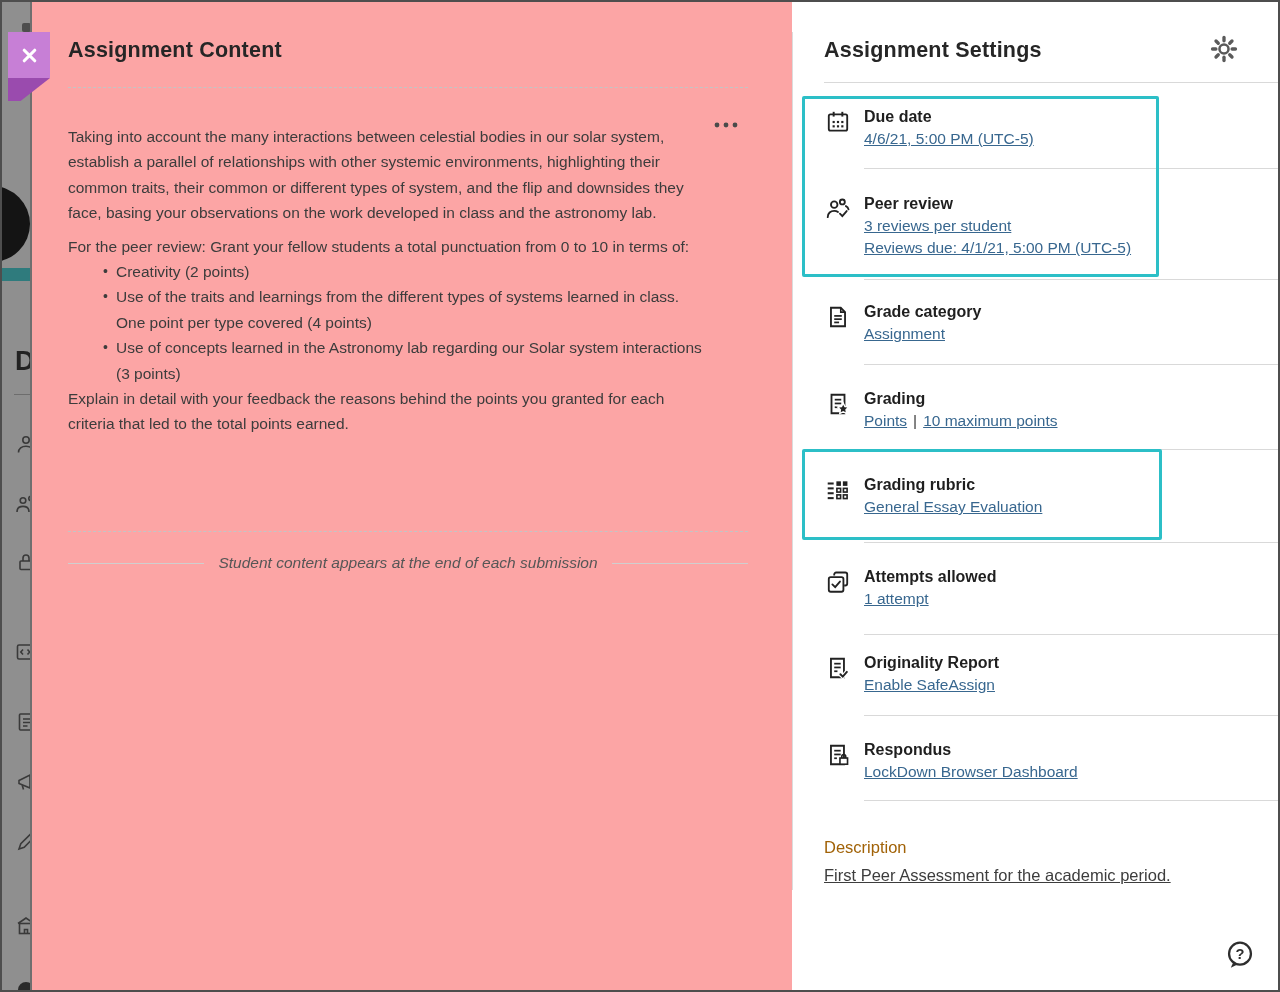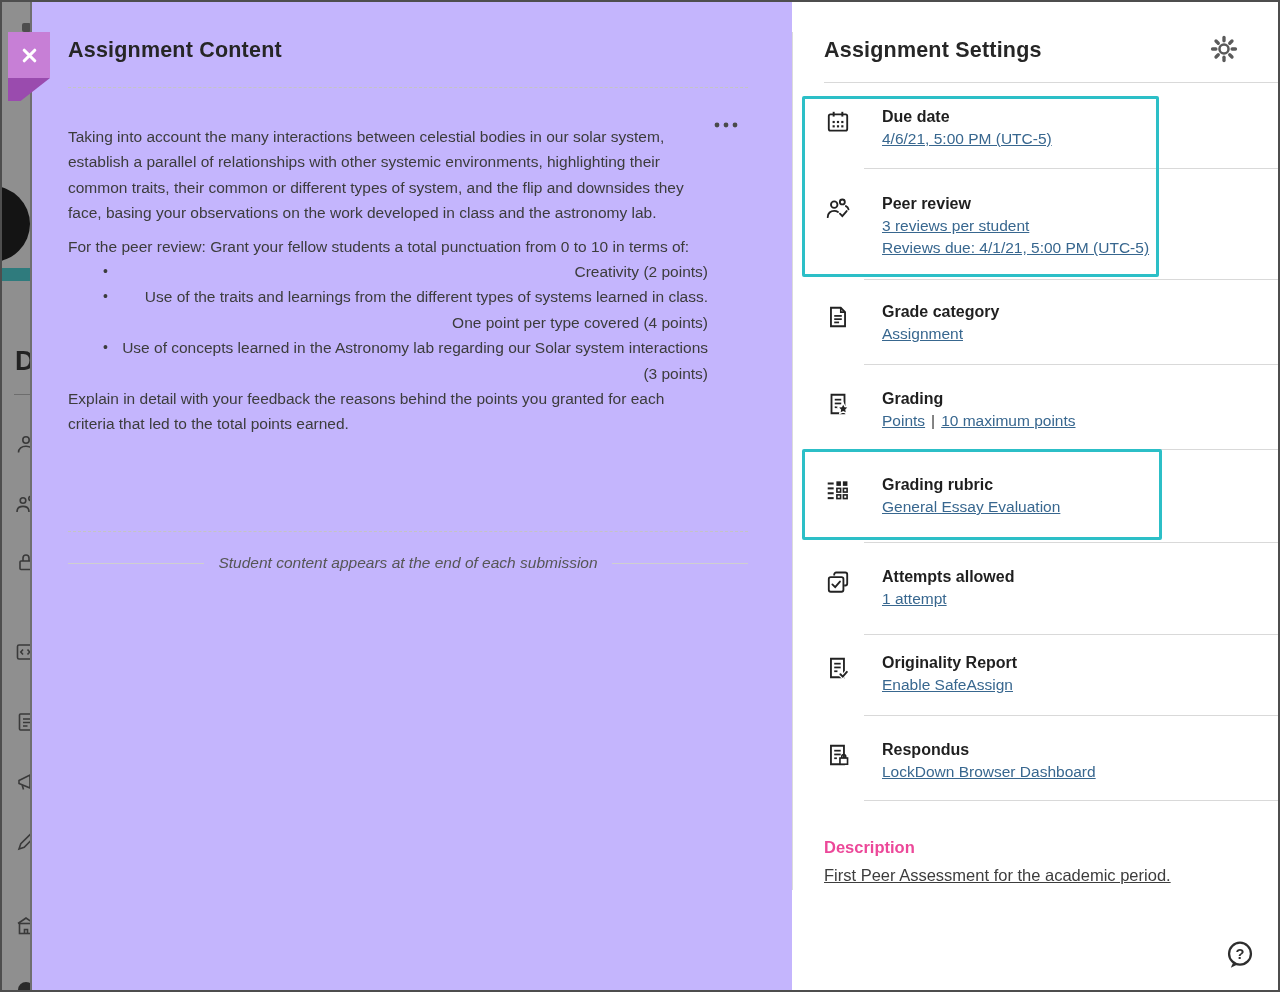--- a/index.html
+++ b/index.html
@@ -11,61 +11,61 @@
   .strip::after { content:""; position:absolute; right:0; top:0; width:2px; height:100%; background:#6f6f6f; }
   .strip .frag { position:absolute; left:20px; top:21px; width:9px; height:9px; background:#4d4d4d; border-radius:2px; }
   .strip .avatar { position:absolute; left:-48px; top:184px; width:76px; height:76px; border-radius:50%; background:#141414; }
   .strip .band { position:absolute; left:0; top:266px; width:100%; height:13px; background:#2f7b7d; }
   .strip .letter { position:absolute; left:13px; top:344px; font-size:27px; font-weight:700; color:#222; }
   .strip .rule { position:absolute; left:12px; top:392px; width:40px; height:1px; background:#6d6d6d; }
   .sic { position:absolute; left:12px; width:24px; height:24px; }
   .sic svg { width:24px; height:24px; }
 
   
-  .content-panel { position:absolute; left:30px; top:0; width:760px; height:100%; background:#c4b5fd; z-index:2; }
+  .content-panel { position:absolute; left:30px; top:0; width:760px; height:100%; background:#fca5a5; z-index:2; }
   .settings-panel { position:absolute; left:790px; top:0; width:532px; height:100%; background:#fff; z-index:2; }
   .vdivider { position:absolute; left:790px; top:30px; width:1px; height:858px; background:#dcdcdc; z-index:3; }
 
   
   .close-btn { position:absolute; left:6px; top:30px; width:42px; height:46px; background:#c77fd6; z-index:10;
                display:flex; align-items:center; justify-content:center; cursor:pointer; border:none; }
   .close-fold { position:absolute; left:6px; top:76px; width:42px; height:23px; background:#9a4bae;
                 clip-path:polygon(0 0,100% 0,30% 100%,0 100%); z-index:9; }
 
   
   .c-title { position:absolute; left:36px; top:36px; font-size:21.5px; font-weight:600; color:#262626; letter-spacing:.2px; }
   .dash { position:absolute; left:36px; right:44px; border-top:1px dashed #c4c4c4; }
   .dash.d1 { top:85px; } .dash.d2 { top:529px; }
   .ellipsis-btn { position:absolute; left:676px; top:110px; width:38px; height:26px; background:none; border:none;
                   display:flex; align-items:center; justify-content:center; cursor:pointer; }
   .body-copy { position:absolute; left:36px; top:122px; width:640px; font-size:15.5px; line-height:25.4px; color:#3c3c3c; }
   .body-copy p.gap { margin-bottom:8px; }
   .body-copy ul { list-style:none; padding-left:48px; }
-  .body-copy li { position:relative;text-align:right; }
+  .body-copy li { position:relative; }
   .body-copy li::before { content:"\2022"; position:absolute; left:-13px; font-size:14px; }
   .note-row { position:absolute; left:36px; right:44px; top:552px; display:flex; align-items:center; gap:14px; }
   .note-row .hline { flex:1; height:1px; background:#cfcfcf; }
   .note-row .note { font-style:italic; font-size:15.5px; color:#565656; white-space:nowrap; }
 
   
   .s-title { position:absolute; left:32px; top:36px; font-size:21.5px; font-weight:600; color:#262626; letter-spacing:.2px; }
   .gear-btn { position:absolute; left:414px; top:30px; width:36px; height:36px; background:none; border:none; cursor:pointer; }
   .s-hdiv { position:absolute; left:32px; right:22px; top:80px; height:1px; background:#d9d9d9; }
   .sdiv { position:absolute; left:72px; right:24px; height:1px; background:#d9d9d9; }
-  .srow { position:absolute; left:33px; display:flex; gap:31px; }
+  .srow { position:absolute; left:33px; display:flex; gap:13px; }
   .srow .ic { width:26px; height:26px; margin-top:3px; flex:none; }
   .srow .ic svg { width:26px; height:26px; }
   .slabel { font-size:16px; font-weight:700; color:#1f1f1f; line-height:22px; }
   .slink { display:inline-block; font-size:15.5px; line-height:22px; color:#38678f; text-decoration:underline; cursor:pointer; }
   .slink-row { line-height:22px; }
   .sep { color:#3c3c3c; margin:0 6px; font-size:15.5px; }
   .hl-box { position:absolute; border:3px solid #2cbfc7; border-radius:2px; z-index:4; pointer-events:none; }
   .hl-1 { left:10px; top:94px; width:357px; height:181px; }
   .hl-2 { left:10px; top:447px; width:360px; height:91px; }
-  .desc-label { position:absolute; left:32px; top:836px; font-size:16.5px; font-weight:700; color:#ec4899; }
+  .desc-label { position:absolute; left:32px; top:836px; font-size:16.5px; font-weight:400; color:#a16207; }
   .desc-link { position:absolute; left:32px; top:864px; font-size:16.5px; color:#3d3d3d; text-decoration:underline; cursor:pointer; }
   .help-btn { position:absolute; left:431px; top:936px; width:34px; height:36px; background:none; border:none; cursor:pointer; }
 </style>
 </head>
 <body>
 
 <div class="screen">
 
   <div class="strip">
     <div class="frag"></div>

